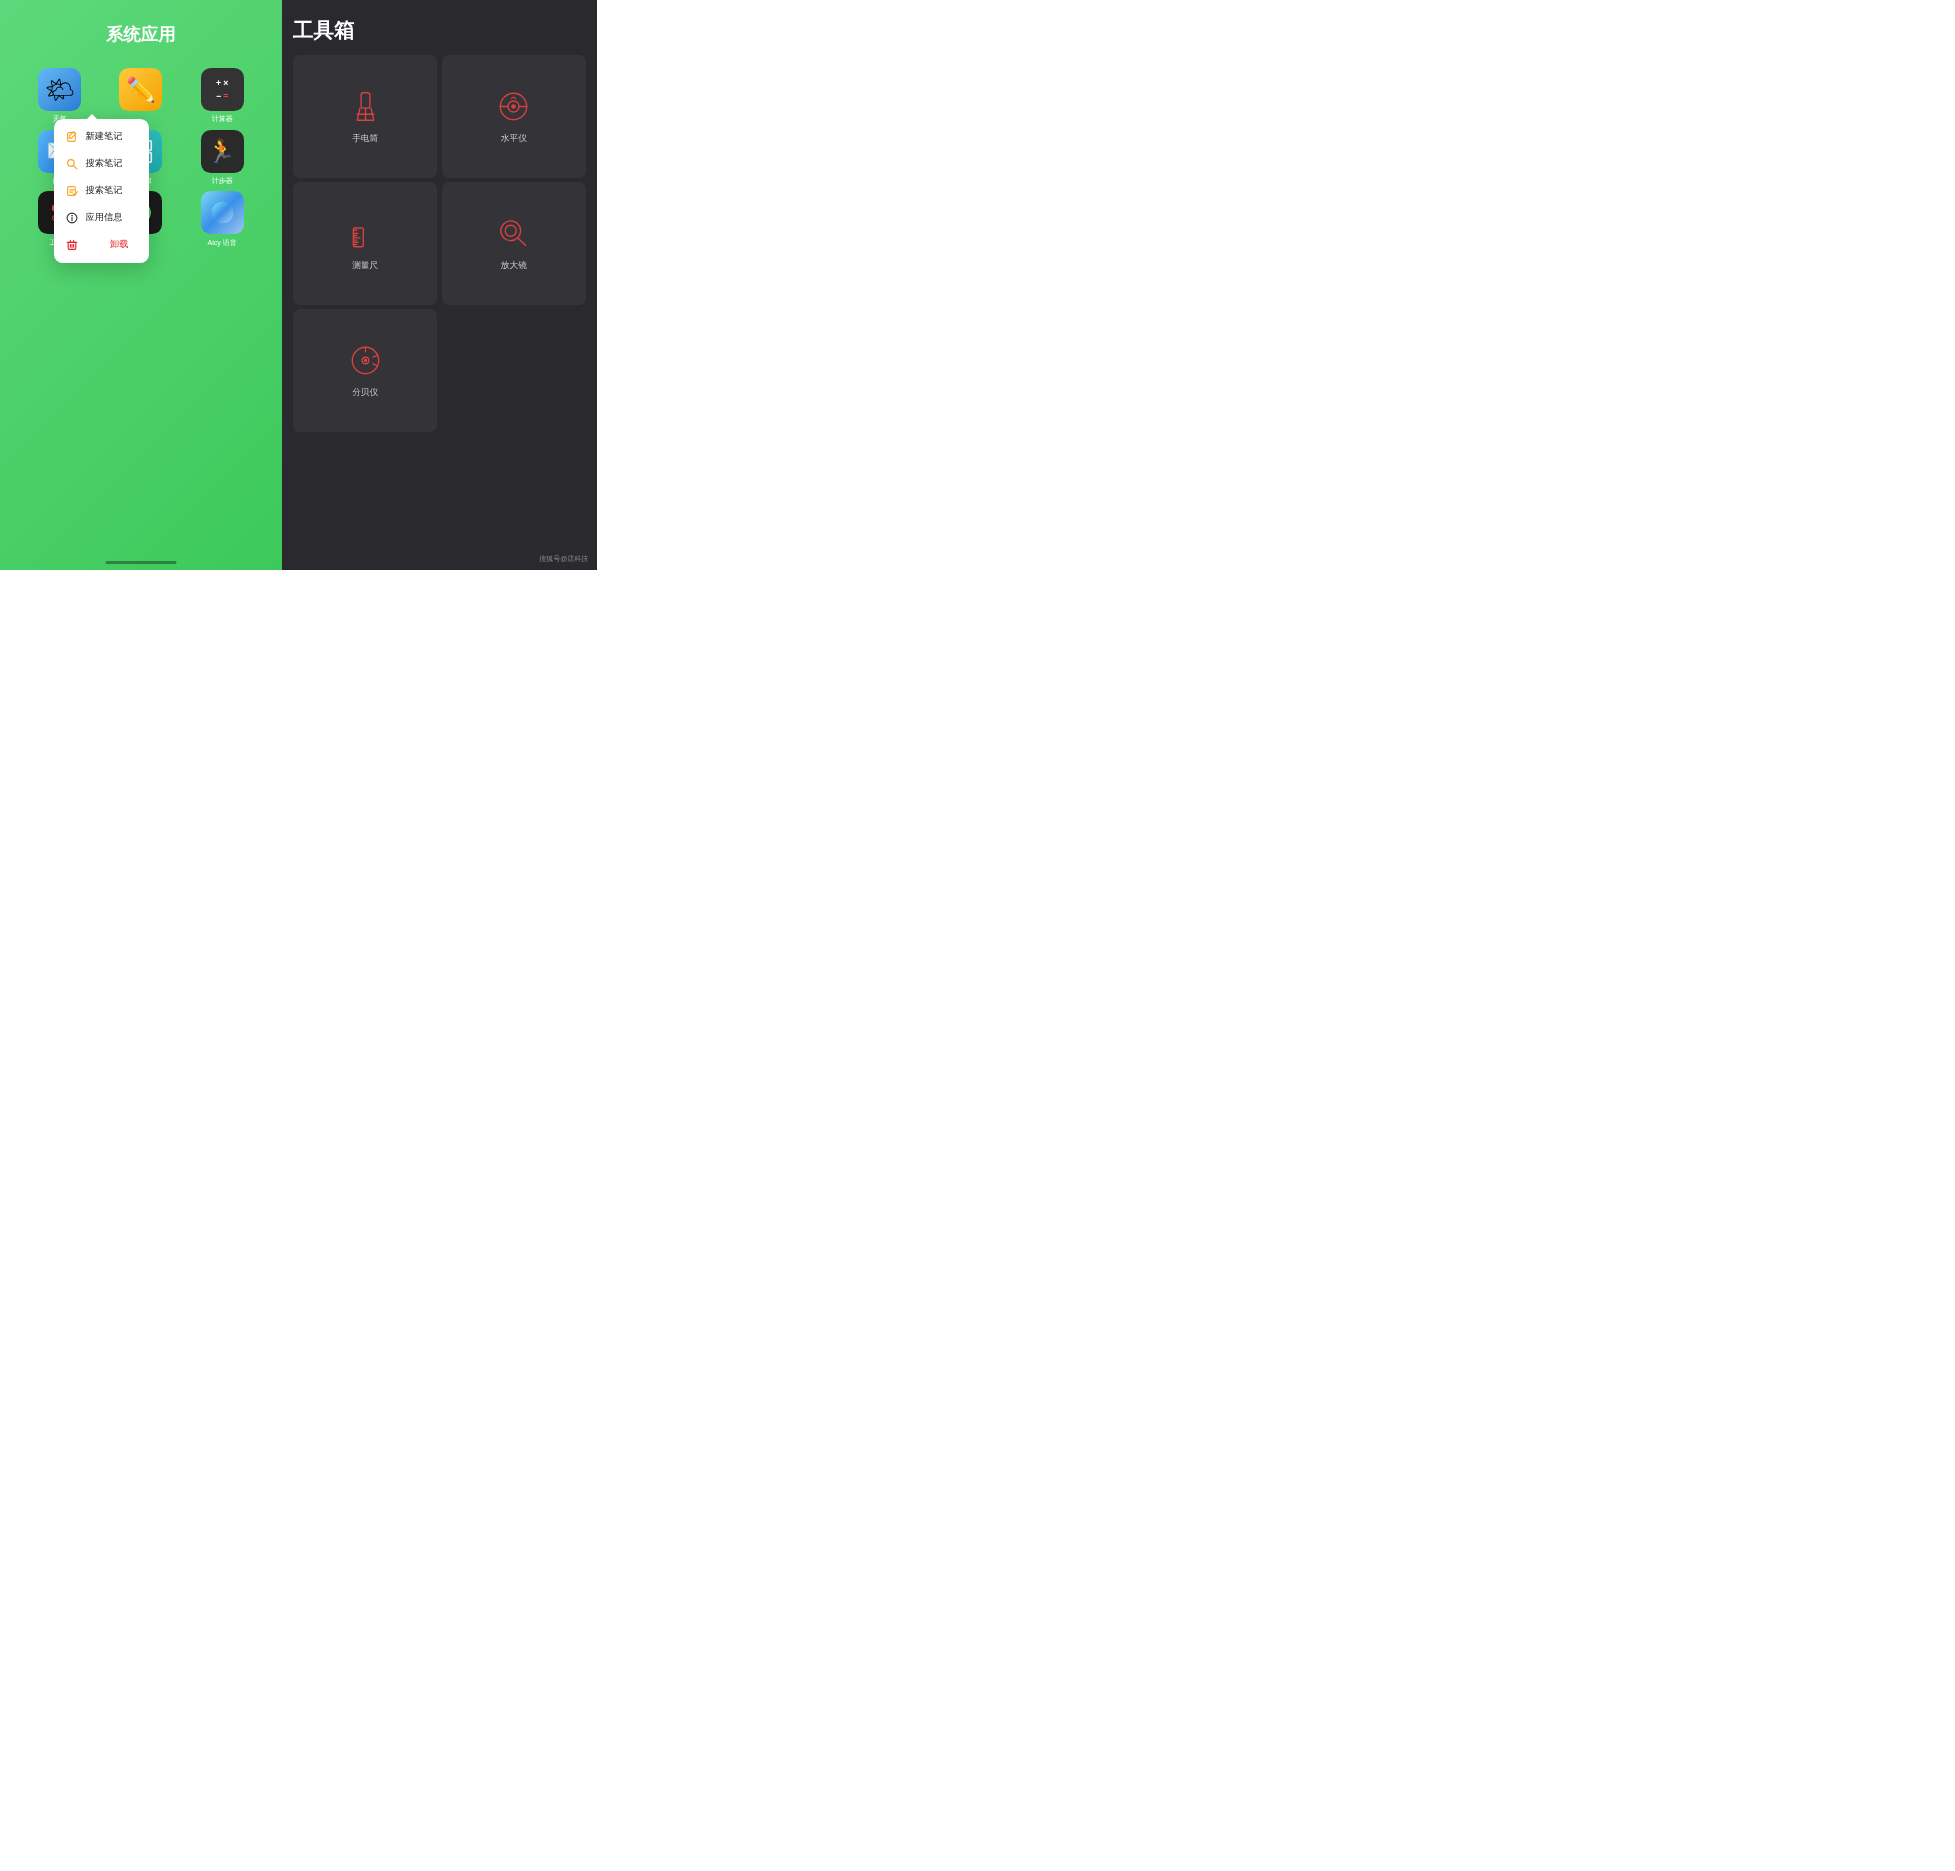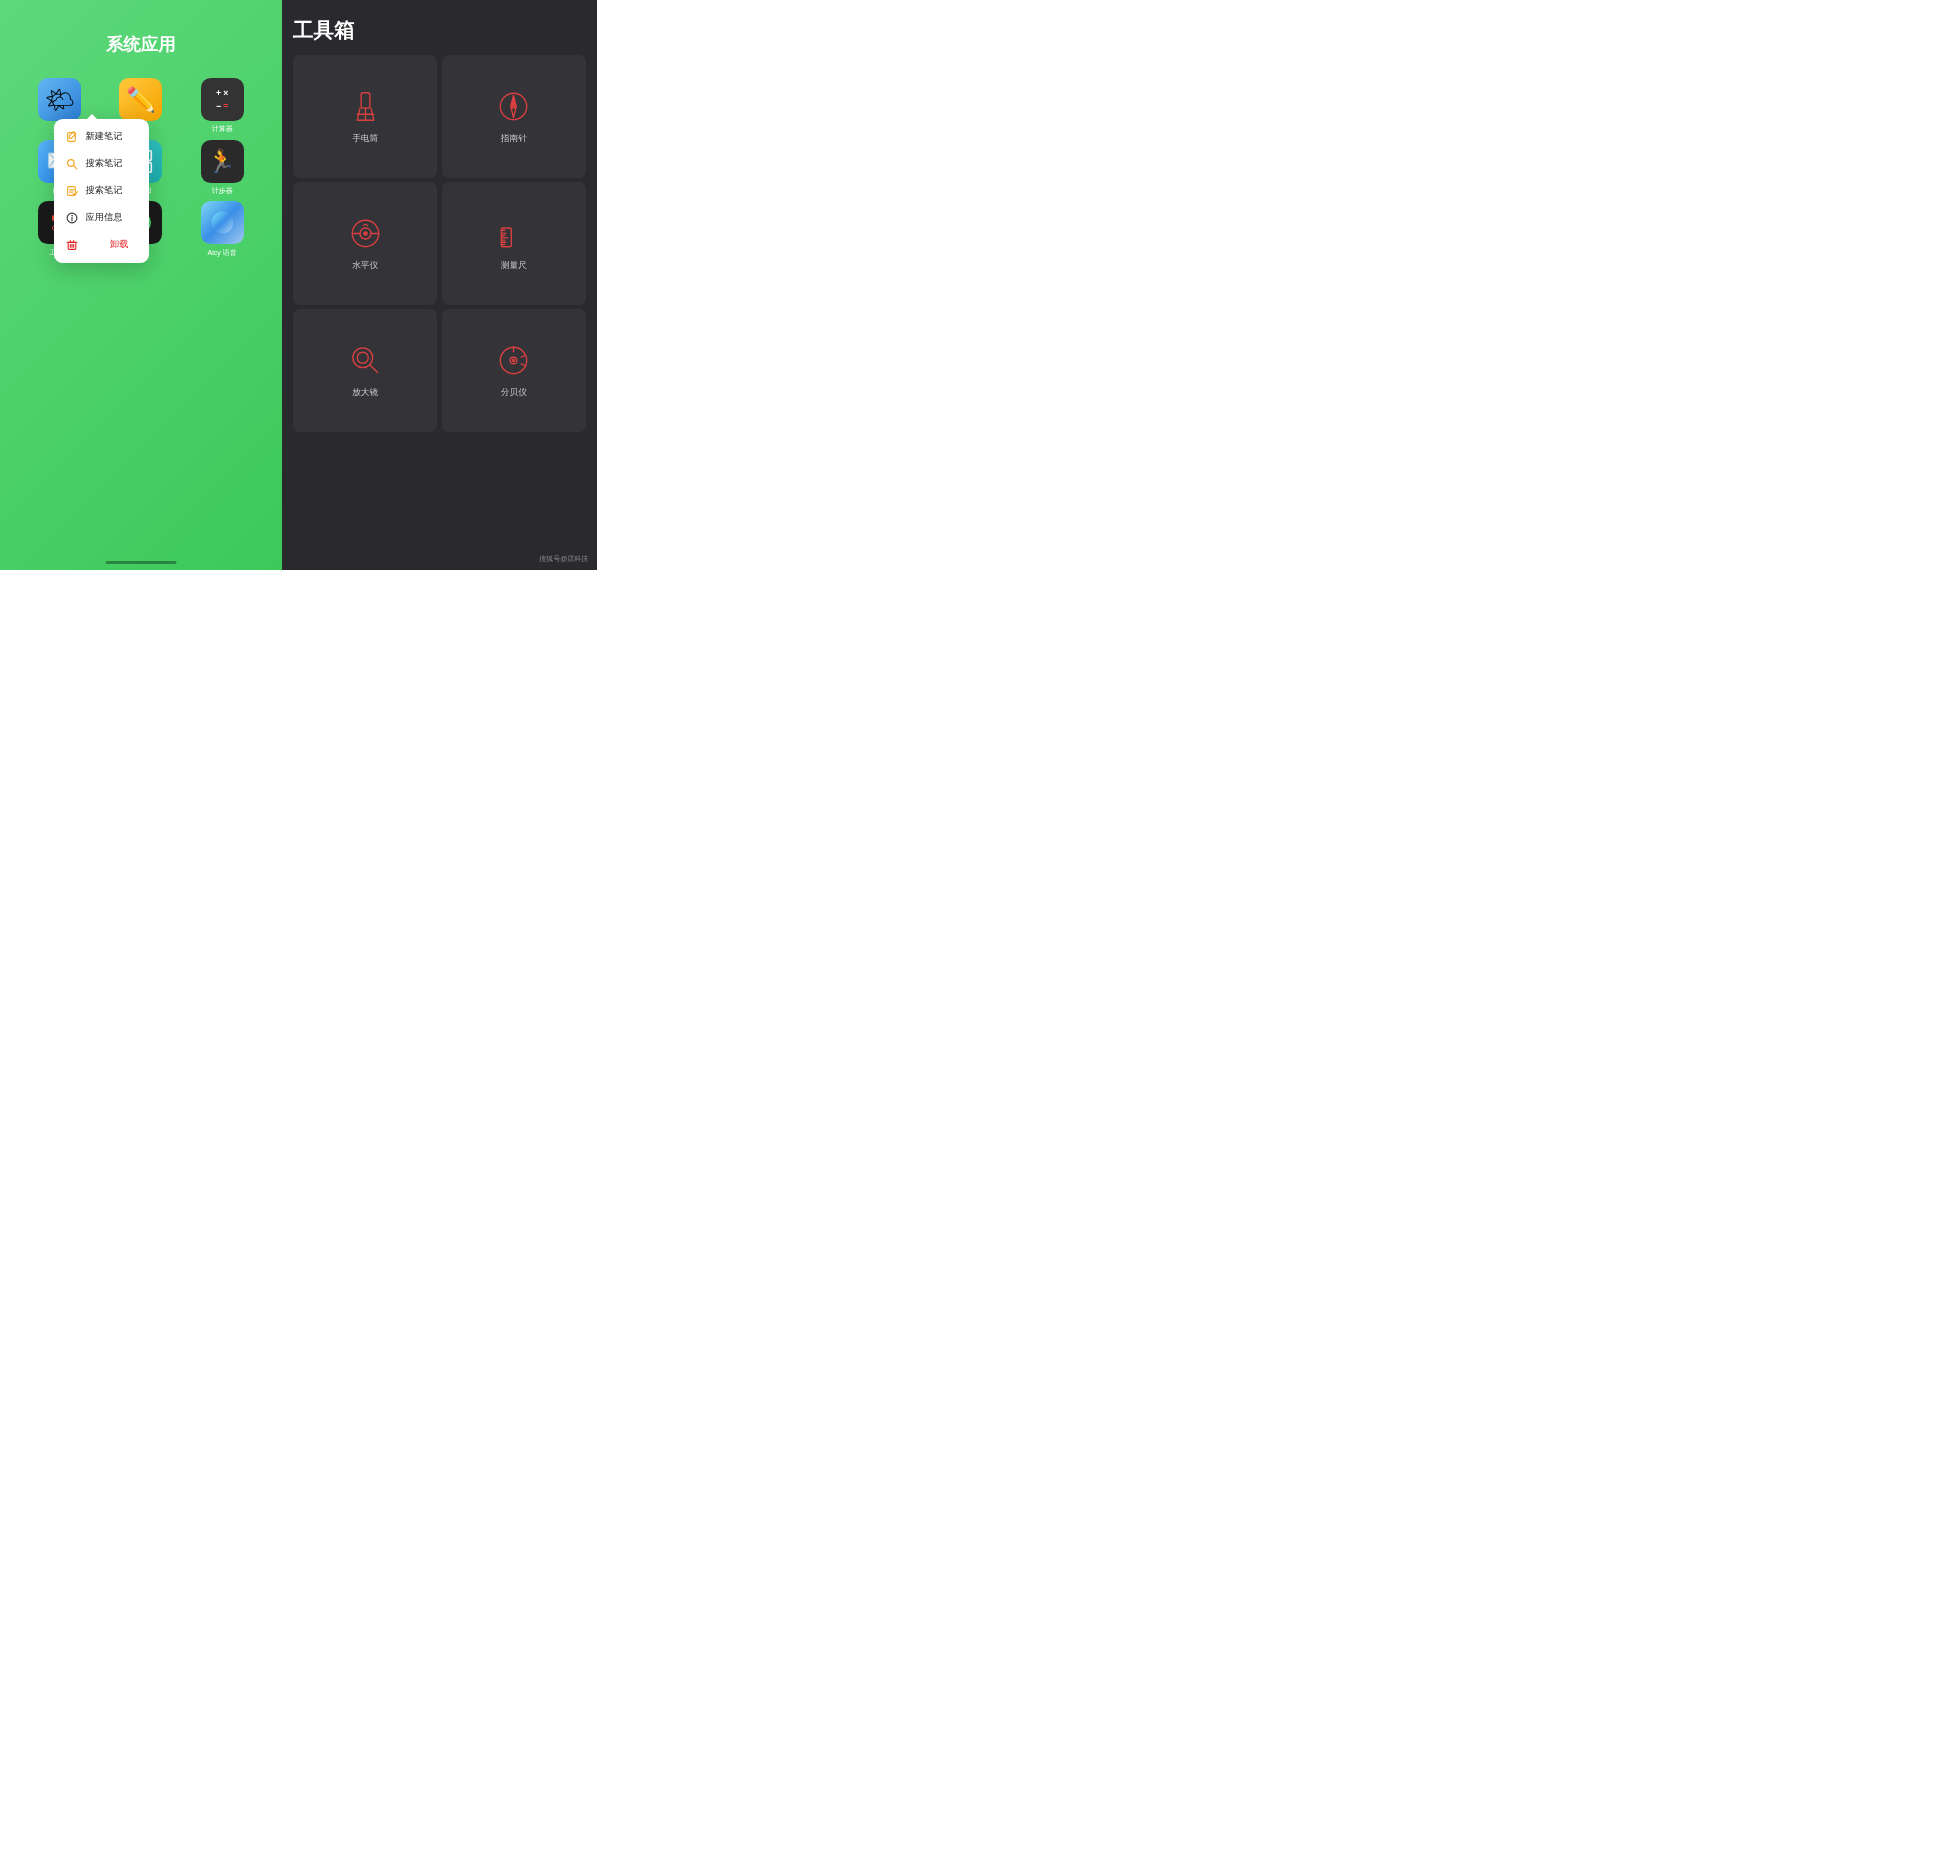--- a/index.html
+++ b/index.html
@@ -12,21 +12,21 @@
     }
 
     
     .left-panel {
       width: 282px;
       background: linear-gradient(135deg, #5dd87a 0%, #3cc95a 100%);
       position: relative;
       display: flex;
       flex-direction: column;
       align-items: center;
-      padding: 32px 11px 11px;
+      padding: 22px 11px 11px;
       overflow: hidden;
     }
 
     .left-panel-title {
       color: white;
       font-size: 17.4px;
       font-weight: 600;
       margin-bottom: 22px;
     }
 
@@ -401,31 +401,20 @@
           <rect x="22" y="5" width="16" height="28" rx="4"></rect>
           <path d="M20 33 L15 55 L45 55 L40 33"></path>
           <line x1="30" y1="33" x2="30" y2="55"></line>
           <line x1="15" y1="44" x2="45" y2="44"></line>
         </svg>
       </div>
       <span class="tool-label">手电筒</span>
     </div>
 
 
-    <div class="tool-item">
-      <div class="tool-icon">
-        <svg viewBox="0 0 60 60" width="33" height="33" fill="none" stroke="#d94040" stroke-width="2.5" stroke-linecap="round" stroke-linejoin="round">
-          <circle cx="30" cy="30" r="24"></circle>
-          <circle cx="30" cy="30" r="3"></circle>
-          <polygon points="30,10 35,30 30,28 25,30" fill="#d94040"></polygon>
-          <polygon points="30,50 35,30 30,32 25,30" fill="none" stroke="#d94040"></polygon>
-        </svg>
-      </div>
-      <span class="tool-label">指南针</span>
-    </div>
 
     <div class="tool-item">
       <div class="tool-icon">
         <svg viewBox="0 0 60 60" width="33" height="33" fill="none" stroke="#d94040" stroke-width="2.5" stroke-linecap="round" stroke-linejoin="round">
           <circle cx="30" cy="30" r="24"></circle>
           <circle cx="30" cy="30" r="10"></circle>
           <circle cx="30" cy="30" r="3" fill="#d94040"></circle>
           <line x1="6" y1="30" x2="20" y2="30"></line>
           <line x1="40" y1="30" x2="54" y2="30"></line>
           <path d="M26 16 Q30 10 34 16" stroke-width="2"></path>

